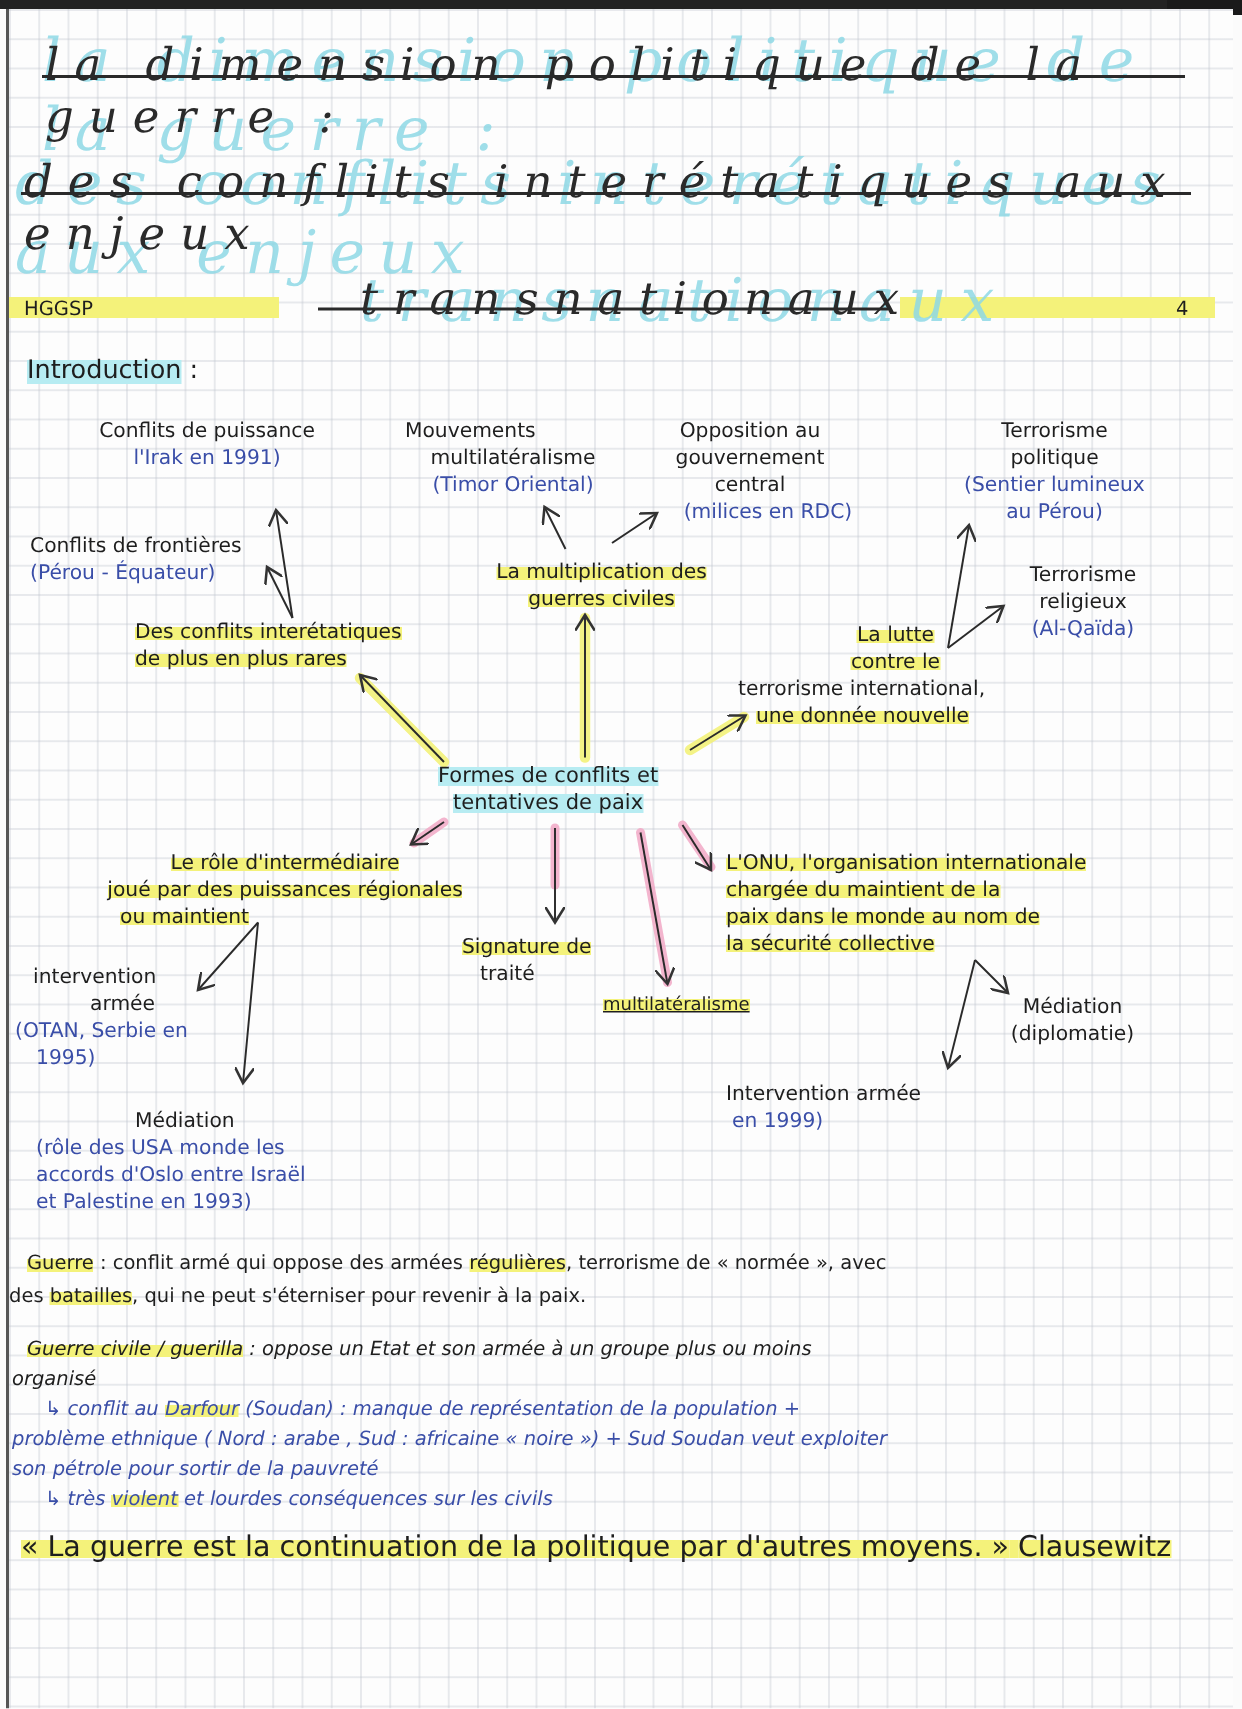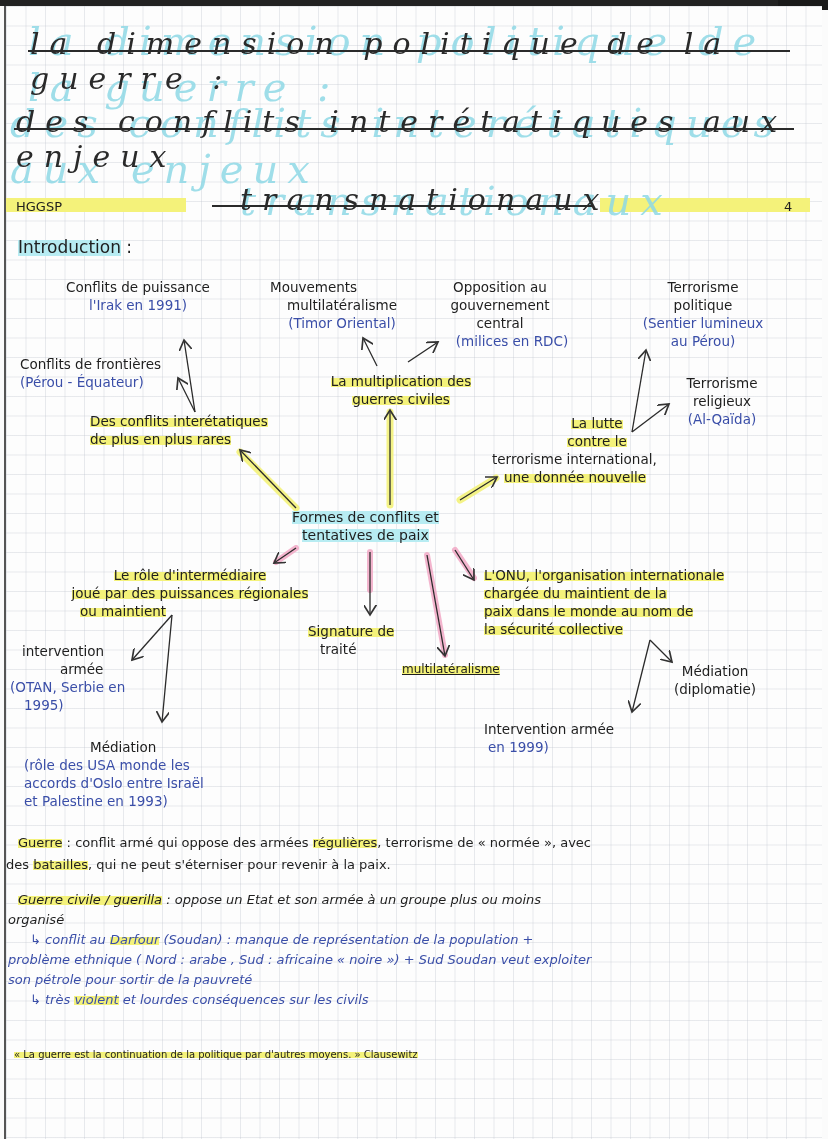--- a/index.html
+++ b/index.html
@@ -241,15 +241,15 @@
   <div class="blue" style="padding-left:12px;">
     <span>↳ conflit au </span><span class="hl-yellow">Darfour</span><span> (Soudan) : manque de représentation de la population +</span>
   </div>
   <div class="blue" style="margin-left:-10px;">problème ethnique ( Nord : arabe , Sud : africaine « noire ») + Sud Soudan veut exploiter</div>
   <div class="blue" style="margin-left:-10px;">son pétrole pour sortir de la pauvreté</div>
   <div class="blue" style="padding-left:12px;">
     <span>↳ très </span><span class="hl-yellow">violent</span><span> et lourdes conséquences sur les civils</span>
   </div>
 </div>
 
-<div class="t" style="left:14px;top:1022px;font-size:10px;margin-top:24px;">
+<div class="t" style="left:14px;top:1022px;font-size:19px;">
   <span class="hl-yellow">« La guerre est la continuation de la politique par d'autres moyens. »</span><span class="hl-yellow"> </span><span class="hl-yellow">Clausewitz</span>
 </div>
 
 </body></html>

